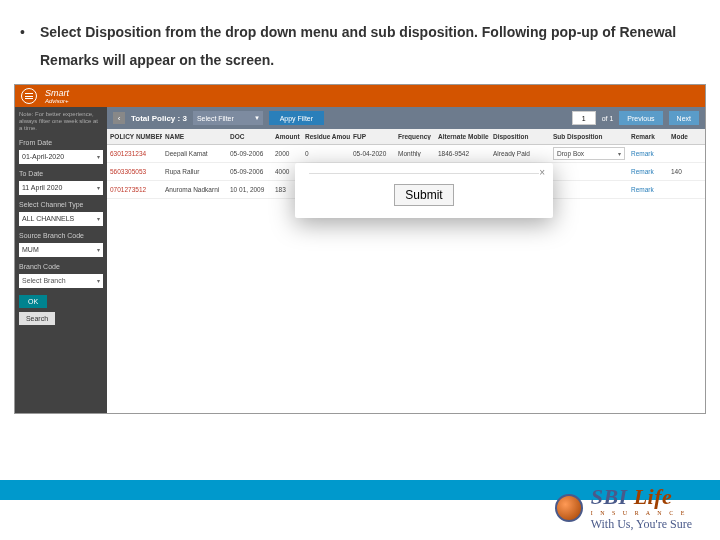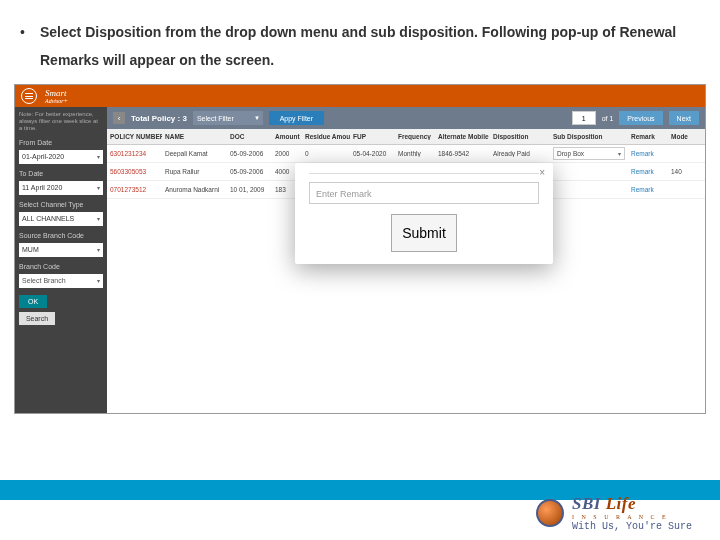--- a/index.html
+++ b/index.html
@@ -2,21 +2,21 @@
 <html><head>
 <meta charset="utf-8">
 <style>
   * { box-sizing: border-box; margin: 0; padding: 0; }
   body { font-family: Arial, sans-serif; width: 720px; height: 540px; background: #fff; overflow: hidden; position: relative; }
   .instruction { padding: 18px 20px 0 20px; font-size: 14px; line-height: 2; }
   .bullet { display: flex; }
   .bullet-dot { width: 20px; flex-shrink: 0; color: #333; }
   .bullet-text { color: #333; font-weight: bold; }
   .screenshot { margin: 10px 14px 0 14px; border: 1px solid #999; height: 330px; position: relative; overflow: hidden; background: #f7f7f7; font-size: 8px; }
-  .app-header { background: #d35400; height: 22px; display: flex; align-items: center; padding: 0 6px; font-family: Liberation Serif, serif; }
+  .app-header { background: #d35400; height: 22px; display: flex; align-items: center; padding: 0 6px; }
   .hamburger { width: 16px; height: 16px; border: 1.5px solid #fff; border-radius: 50%; display: flex; flex-direction: column; justify-content: center; align-items: center; gap: 1.5px; margin-right: 8px; }
   .hamburger span { width: 8px; height: 1px; background: #fff; }
   .logo-text { color: #fff; font-style: italic; font-size: 9px; display: flex; flex-direction: column; line-height: 1; }
   .logo-small { font-size: 6px; }
   .app-body { display: flex; height: calc(100% - 22px); }
   .sidebar { width: 92px; background: #424242; color: #ccc; padding: 4px; display: flex; flex-direction: column; gap: 4px; }
   .sidebar-note { font-size: 6px; color: #aaa; line-height: 1.2; }
   .side-label { font-size: 7px; color: #ccc; margin-top: 2px; }
   .side-input { background: #fff; border: none; height: 14px; font-size: 7px; padding: 0 3px; width: 100%; display: flex; align-items: center; justify-content: space-between; color: #333; }
   .side-input.dark { color: #555; }
@@ -39,30 +39,30 @@
   .c-pol{width:55px;}.c-name{width:65px;}.c-doc{width:45px;}.c-amt{width:30px;}.c-res{width:48px;}.c-fup{width:45px;}.c-freq{width:40px;}.c-alt{width:55px;}.c-disp{width:60px;}.c-sub{width:78px;}.c-rem{width:40px;}.c-mod{width:30px;}
   .trow { display: flex; border-bottom: 1px solid #eee; font-size: 6.5px; color: #444; height: 18px; align-items: center; }
   .pol-link { color: #c0392b; text-decoration: underline; }
   .disp-box { border: 1px solid #ccc; background: #fff; height: 13px; width: 72px; font-size: 6.5px; display:flex; align-items:center; justify-content:space-between; padding:0 3px; }
   .rem-link { color: #2a7fba; text-decoration: underline; }
   .modal { position: absolute; left: 280px; top: 78px; width: 258px; background: #fff; box-shadow: 0 6px 24px rgba(0,0,0,0.35); border-radius: 2px; padding: 10px 14px 12px; }
   .modal-close { position: absolute; top: 4px; right: 8px; color: #888; font-size: 10px; cursor: pointer; }
   .modal-title { text-align: center; color: #0d5fa6; font-family: Georgia, serif; font-size: 15px; margin: 6px 0 10px; }
   .divider { height: 1px; background: #ddd; margin-bottom: 8px; }
   .remark-input { width: 100%; border: 1px solid #ccc; height: 22px; padding: 0 6px; font-size: 9px; color: #999; line-height:22px; }
-  .submit-btn { display: block; margin: 10px auto 0; border: 1px solid #aaa; background: #f5f5f5; padding: 10px 10px; font-size: 14px; }
+  .submit-btn { display: block; margin: 10px auto 0; border: 1px solid #aaa; background: #f5f5f5; padding: 3px 10px; font-size: 12px; }
   .footer { position: absolute; bottom: 0; left: 0; right: 0; height: 60px; }
   .footer-bar { height: 20px; background: #0099cc; }
   .footer-logo { position: absolute; right: 28px; bottom: 8px; display: flex; align-items: center; gap: 8px; }
   .logo-circle { width: 28px; height: 28px; border-radius: 50%; background: radial-gradient(circle at 35% 35%, #ff9a56, #a04000); border: 2px solid #4a5a8a; }
   .sbi-text { font-family: Georgia, serif; }
-  .sbi-main { color: #4a5a8a; font-size: 17px; font-style: italic; font-weight: bold; letter-spacing: 0.5px; margin-top: 30px; }
+  .sbi-main { color: #4a5a8a; font-size: 22px; font-style: italic; font-weight: bold; letter-spacing: 0.5px; margin-top: 30px; }
   .sbi-life { color: #a04000; }
   .sbi-sub { color: #a04000; font-size: 6px; letter-spacing: 3px; display:block; }
-  .sbi-tag { color: #4a5a8a; font-size: 10px; text-align: center; display:block; margin-top:1px;font-family:Liberation Mono, monospace; }
+  .sbi-tag { color: #4a5a8a; font-size: 12px; text-align: center; display:block; margin-top:1px; }
 </style>
 </head>
 <body>
 
 <div class="instruction">
   <div class="bullet">
     <div class="bullet-dot">•</div>
     <div class="bullet-text">Select Disposition from the drop down menu and sub disposition. Following pop-up of Renewal Remarks will appear on the screen.</div>
   </div>
 </div>
@@ -189,21 +189,20 @@
      <div class="td c-rem"><span class="rem-link">Remark</span></div>
      <div class="td c-mod"></div>
    </div>
         </div>
     </div>
   </div>
 
   <div class="modal">
     <div class="modal-close">×</div>
     <div class="divider"></div>
-    <div class="remark-input">Enter Remark</div>
     <button class="submit-btn">Submit</button>
   </div>
 </div>
 
 <div class="footer">
   <div class="footer-bar"></div>
   <div class="footer-logo">
     <div class="logo-circle"></div>
     <div class="sbi-text">
       <span class="sbi-main"><span>SBI</span> <span class="sbi-life">Life</span></span>

